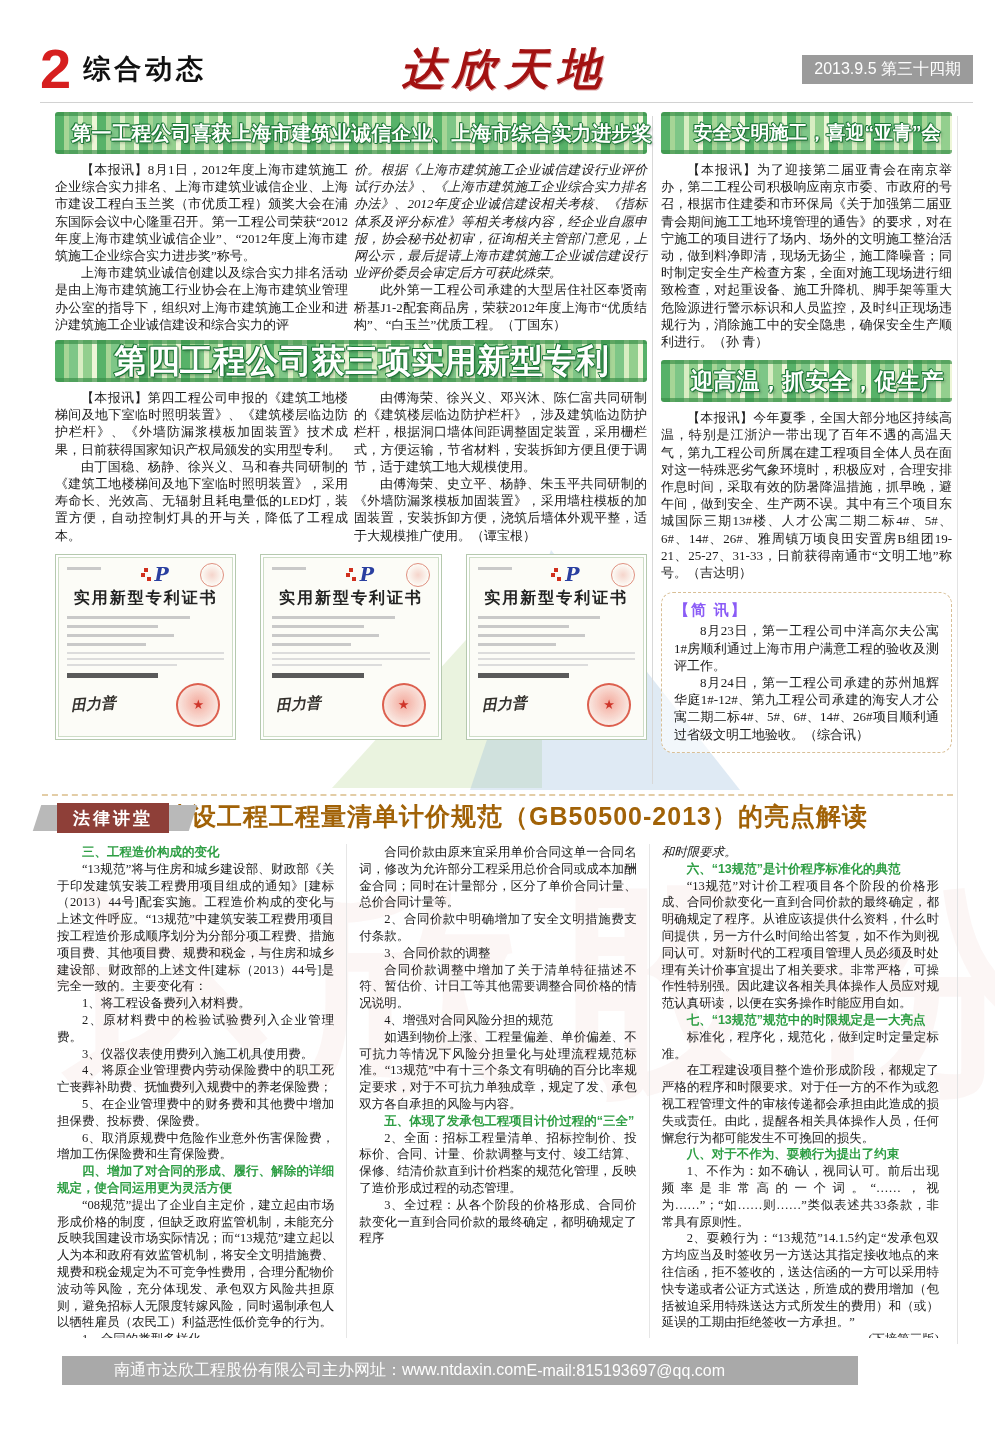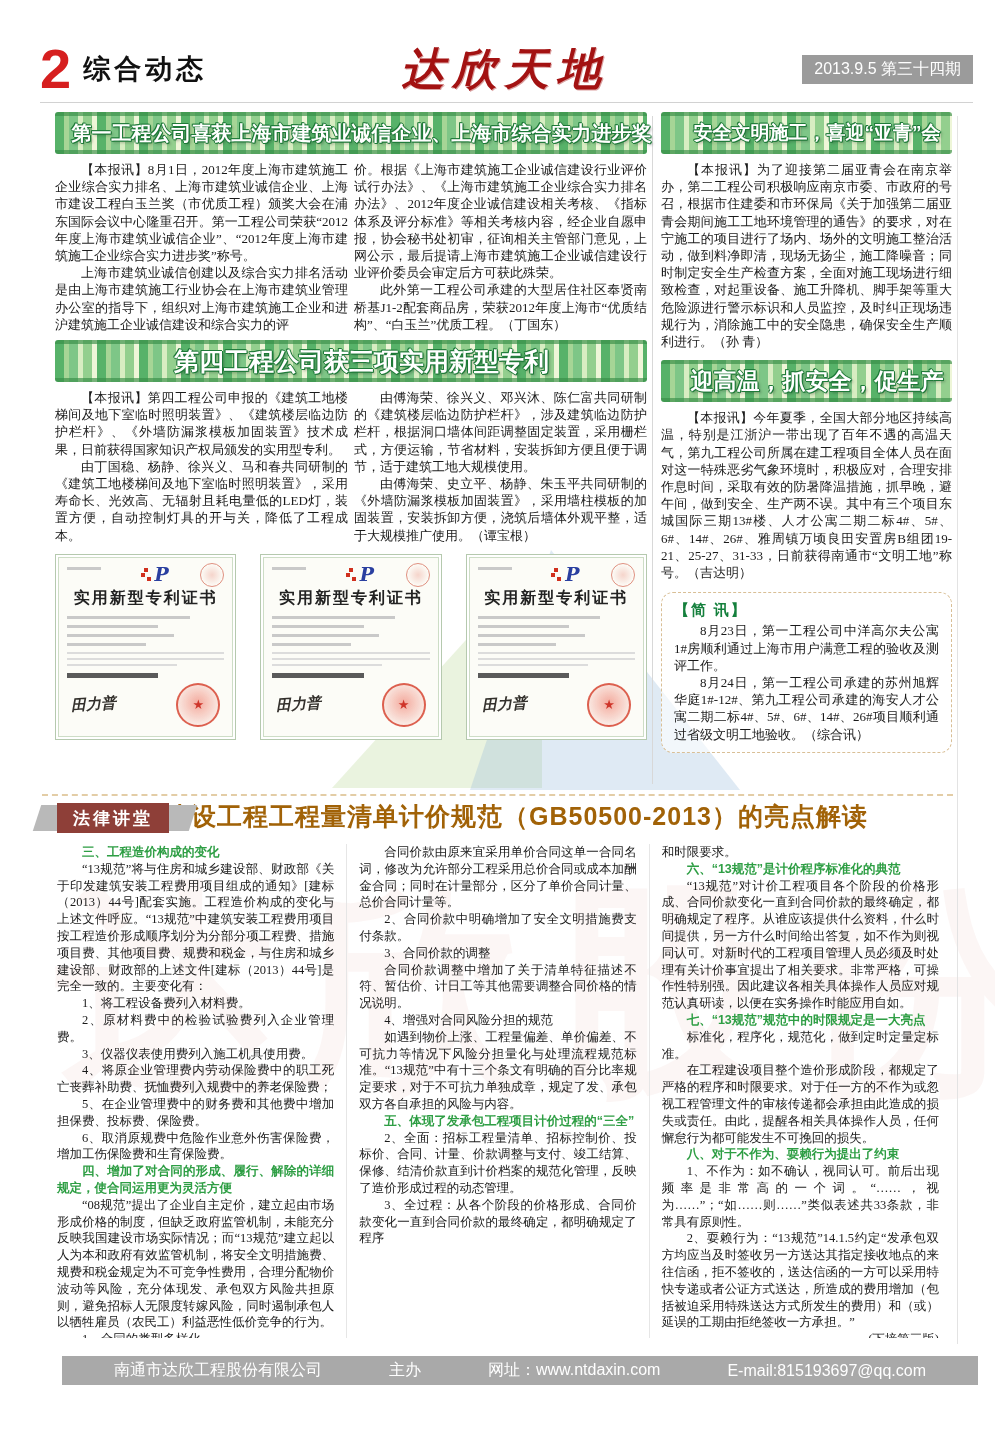--- a/index.html
+++ b/index.html
@@ -38,26 +38,26 @@
      text-shadow:1px 0 0 #1e7a38,-1px 0 0 #1e7a38,0 1px 0 #1e7a38,0 -1px 0 #1e7a38,
         1px 1px 0 #1e7a38,-1px -1px 0 #1e7a38,2px 2px 3px rgba(0,0,0,.3);
      white-space:nowrap;}
   
   .col-left{position:absolute;left:55px;top:112px;width:592px;z-index:1;}
   .col-right{position:absolute;left:661px;top:112px;width:291px;z-index:1;}
   .body{font-size:13px;line-height:17.2px;}
   .twocol{display:flex;gap:6px;margin-top:7px;}
   .twocol>div{flex:1;min-width:0;}
   .para{text-indent:2em;text-align:justify;}
-  .para.cont{text-indent:0;}
+  .para.cont{text-indent:0;font-style:italic;}
   .para.endnote{text-indent:0;text-align:right;}
   .mt{margin-top:7px;}
   
   .brief{margin-top:11px;border:1px dashed #d9bf96;border-radius:12px;padding:9px 12px;background:rgba(255,255,255,.6);}
-  .brief-title{color:#15803d;font-weight:bold;font-size:15px;margin-bottom:3px;letter-spacing:2px;}
+  .brief-title{color:#8b5cf6;font-weight:bold;font-size:15px;margin-bottom:3px;letter-spacing:2px;}
   
   .certs{display:flex;gap:24px;margin-top:10px;justify-content:center;}
   .cert{width:178px;height:168px;background:#fcfcf7;border:1px solid #b5c9ae;
         box-shadow:inset 0 0 0 2px #fff,inset 0 0 0 3px #cdddc6;padding:8px 11px;position:relative;}
   .cert-head{display:flex;justify-content:space-between;align-items:flex-start;height:24px;}
   .logo-dots{width:4px;height:4px;background:#d0301e;box-shadow:-6px -4px 0 #d0301e,-3px -9px 0 #d0301e;
              display:inline-block;margin:10px 4px 0 14px;}
   .logo-p{font-style:italic;font-weight:bold;color:#2a3fa0;font-size:19px;font-family:"DejaVu Serif",serif;}
   .cert-seal-s{width:22px;height:22px;border-radius:50%;border:1px solid #e09080;
                background:radial-gradient(rgba(230,120,100,.3),transparent 70%);}
@@ -83,22 +83,22 @@
              font-family:"Liberation Sans",sans-serif;letter-spacing:1px;padding-left:120px;}
   .law-sub{position:relative;height:22px;margin-top:2px;}
   .law-cont{position:absolute;left:6px;top:2px;font-size:13px;color:#333;}
   .law-byline{text-align:center;font-weight:bold;font-size:14px;font-family:"Liberation Sans",sans-serif;}
   .law-cols{display:flex;margin-top:8px;height:494px;overflow:hidden;}
   .law-col{flex:1;min-width:0;padding:0 12px;font-size:12.5px;line-height:16.8px;}
   .law-col+.law-col{border-left:1px solid #e6e6e6;}
   .law-h{color:#2e9e44;font-weight:bold;text-indent:2em;text-align:justify;
          font-family:"Liberation Sans",sans-serif;}
   
-  .footer{position:absolute;left:62px;top:1356px;width:916px;height:29px;background:#a9a9a9;
-          color:#fff;display:flex;align-items:center;justify-content:space-between;
+  .footer{position:absolute;left:62px;top:1356px;width:796px;height:29px;background:#a9a9a9;
+          color:#fff;display:flex;align-items:center;justify-content:flex-start;
           font-family:"Liberation Sans",sans-serif;font-size:16px;padding:0 52px;box-sizing:border-box;z-index:2;}
 </style>
 </head>
 <body>
 
 <div class="page">
 
   <div class="wm-tri-l"></div>
   <div class="wm-tri-r"></div>
   <div class="wm-text">达欣股份</div>
@@ -123,21 +123,21 @@
           <div class="para">【本报讯】8月1日，2012年度上海市建筑施工企业综合实力排名、上海市建筑业诚信企业、上海市建设工程白玉兰奖（市优质工程）颁奖大会在浦东国际会议中心隆重召开。第一工程公司荣获“2012年度上海市建筑业诚信企业”、“2012年度上海市建筑施工企业综合实力进步奖”称号。</div>
           <div class="para">上海市建筑业诚信创建以及综合实力排名活动是由上海市建筑施工行业协会在上海市建筑业管理办公室的指导下，组织对上海市建筑施工企业和进沪建筑施工企业诚信建设和综合实力的评</div>
         </div>
       <div>
           <div class="para cont">价。根据《上海市建筑施工企业诚信建设行业评价试行办法》、《上海市建筑施工企业综合实力排名办法》、2012年度企业诚信建设相关考核、《指标体系及评分标准》等相关考核内容，经企业自愿申报，协会秘书处初审，征询相关主管部门意见，上网公示，最后提请上海市建筑施工企业诚信建设行业评价委员会审定后方可获此殊荣。</div>
           <div class="para">此外第一工程公司承建的大型居住社区奉贤南桥基J1-2配套商品房，荣获2012年度上海市“优质结构”、“白玉兰”优质工程。（丁国东）</div>
         </div>
     </div>
 
     <div class="banner mt">
-      <span style="font-size:25px;">第四工程公司获三项实用新型专利</span>
+      <span style="font-size:33px;">第四工程公司获三项实用新型专利</span>
     </div>
     <div class="twocol body">
       <div>
           <div class="para">【本报讯】第四工程公司申报的《建筑工地楼梯间及地下室临时照明装置》、《建筑楼层临边防护栏杆》、《外墙防漏浆模板加固装置》技术成果，日前获得国家知识产权局颁发的实用型专利。</div>
           <div class="para">由丁国稳、杨静、徐兴义、马和春共同研制的《建筑工地楼梯间及地下室临时照明装置》，采用寿命长、光效高、无辐射且耗电量低的LED灯，装置方便，自动控制灯具的开与关，降低了工程成本。</div>
         </div>
       <div>
           <div class="para">由傅海荣、徐兴义、邓兴沐、陈仁富共同研制的《建筑楼层临边防护栏杆》，涉及建筑临边防护栏杆，根据洞口墙体间距调整固定装置，采用栅栏式，方便运输，节省材料，安装拆卸方便且便于调节，适于建筑工地大规模使用。</div>
           <div class="para">由傅海荣、史立平、杨静、朱玉平共同研制的《外墙防漏浆模板加固装置》，采用墙柱模板的加固装置，安装拆卸方便，浇筑后墙体外观平整，适于大规模推广使用。（谭宝根）</div>
         </div>

